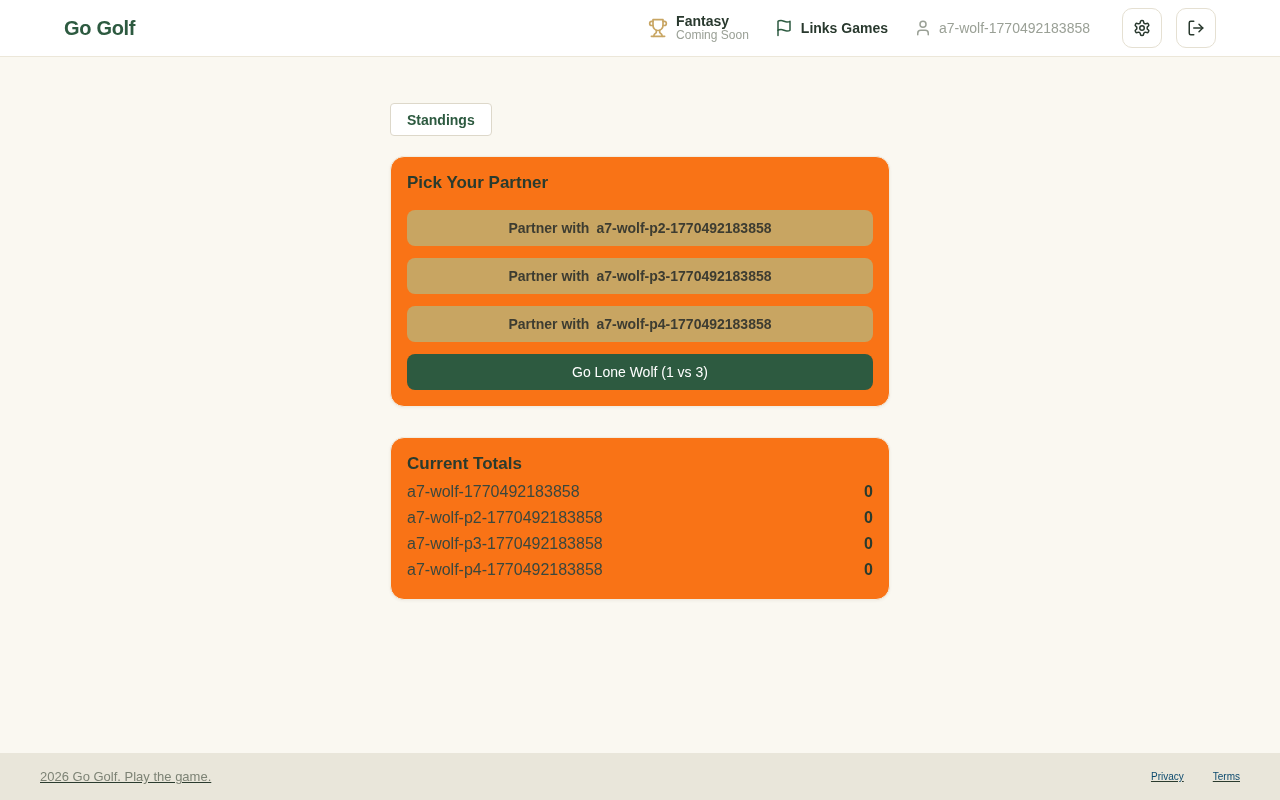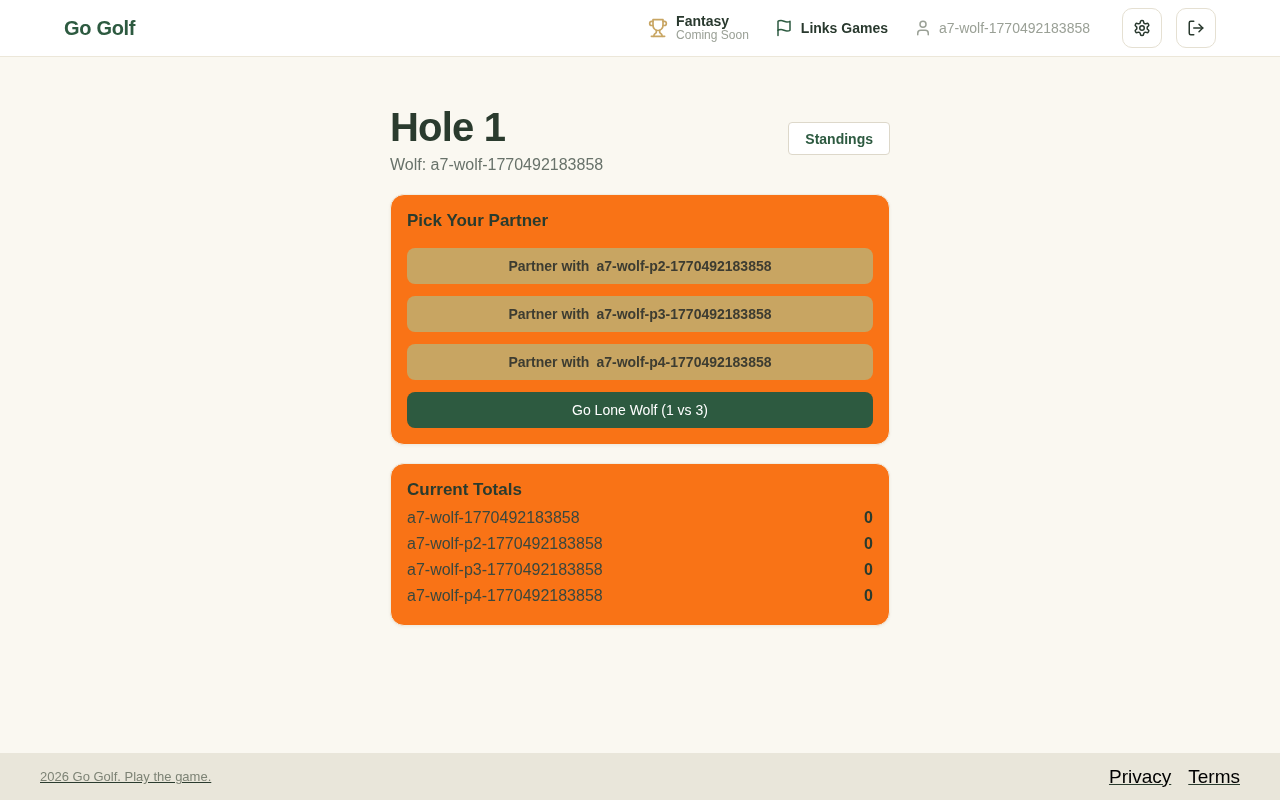--- a/index.html
+++ b/index.html
@@ -97,21 +97,21 @@
     cursor: pointer;
   }
   .card {
     background: #f97316;
     border: 1px solid #f1ede1;
     border-radius: 14px;
     box-shadow: 0 1px 3px rgba(60, 55, 40, 0.06);
     padding: 16px;
   }
   .card-partner { margin-top: 20px; }
-  .card-totals { margin-top: 18px; }
+  .card-totals { margin-top: 30px; }
   .card-title {
     font-size: 17px;
     font-weight: 700;
     color: #2a3b2e;
   }
   .btn-stack { margin-top: 17px; display: flex; flex-direction: column; gap: 12px; }
   .partner-btn {
     height: 36px;
     width: 100%;
     border: none;
@@ -159,21 +159,21 @@
     height: 47px;
     background: #e9e6da;
     display: flex;
     align-items: center;
     justify-content: space-between;
     padding: 0 40px;
     text-decoration: underline;
   }
   .footer-text { font-size: 13px; color: #7d8375; }
   .footer-links { display: flex; gap: 17px; }
-  .footer-link { font-size: 19px; color: #000000; text-decoration: none; cursor: pointer; }
+  .footer-link { font-size: 10px; color: #0c4a6e; text-decoration: none; cursor: pointer; margin-left: 12px; }
 </style>
 </head>
 <body>
 
 <header class="header">
   <div class="logo">Go Golf</div>
 
   <div class="header-right">
 
     <div class="nav-item">
@@ -233,24 +233,20 @@
       </button>
     </div>
 
   </div>
 </header>
 
 <main class="main">
   <div class="content">
 
     <div class="title-row">
-      <div>
-        <h1 class="page-title">Hole 1</h1>
-        <div class="page-subtitle">Wolf: a7-wolf-1770492183858</div>
-      </div>
       <button class="standings-btn">Standings</button>
     </div>
 
     <section class="card card-partner">
       <h2 class="card-title">Pick Your Partner</h2>
       <div class="btn-stack">
         <button class="partner-btn">
           <span>Partner with</span>
           <span>a7-wolf-p2-1770492183858</span>
         </button>

